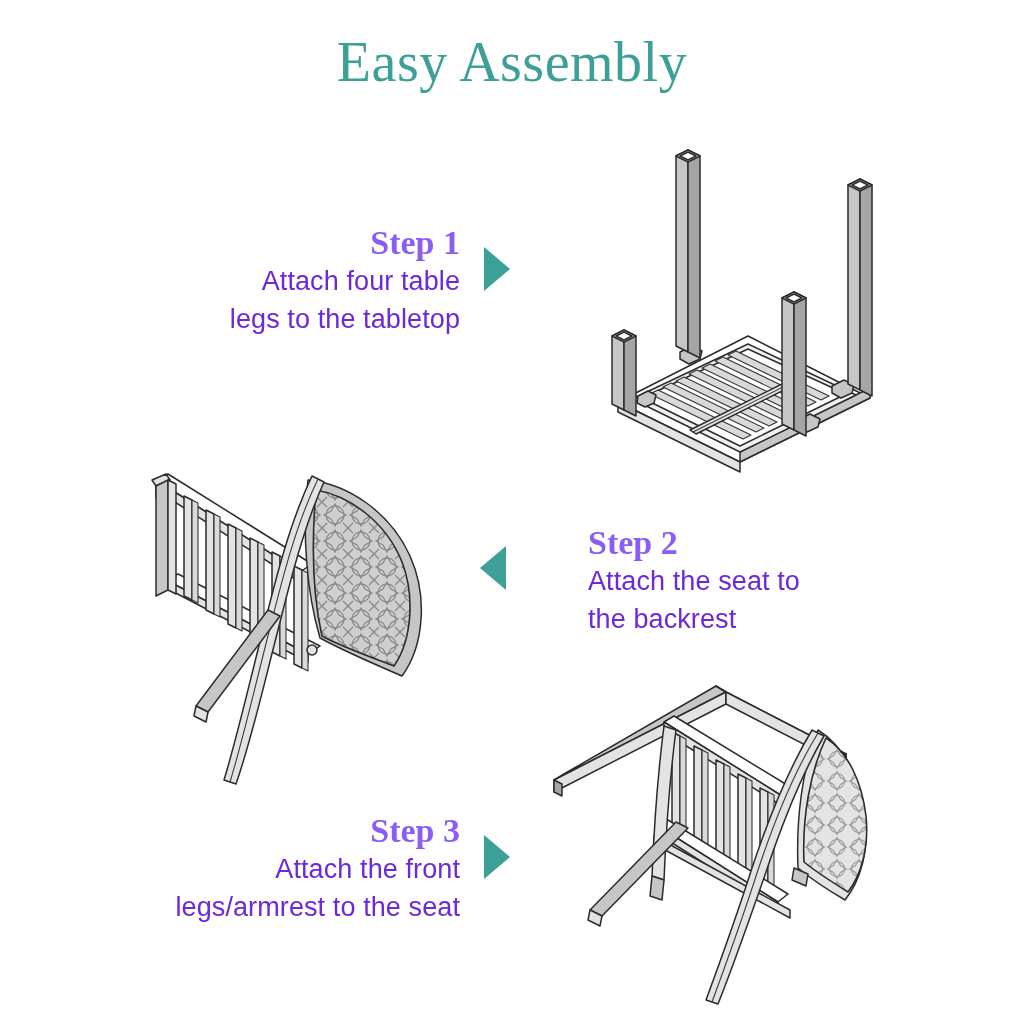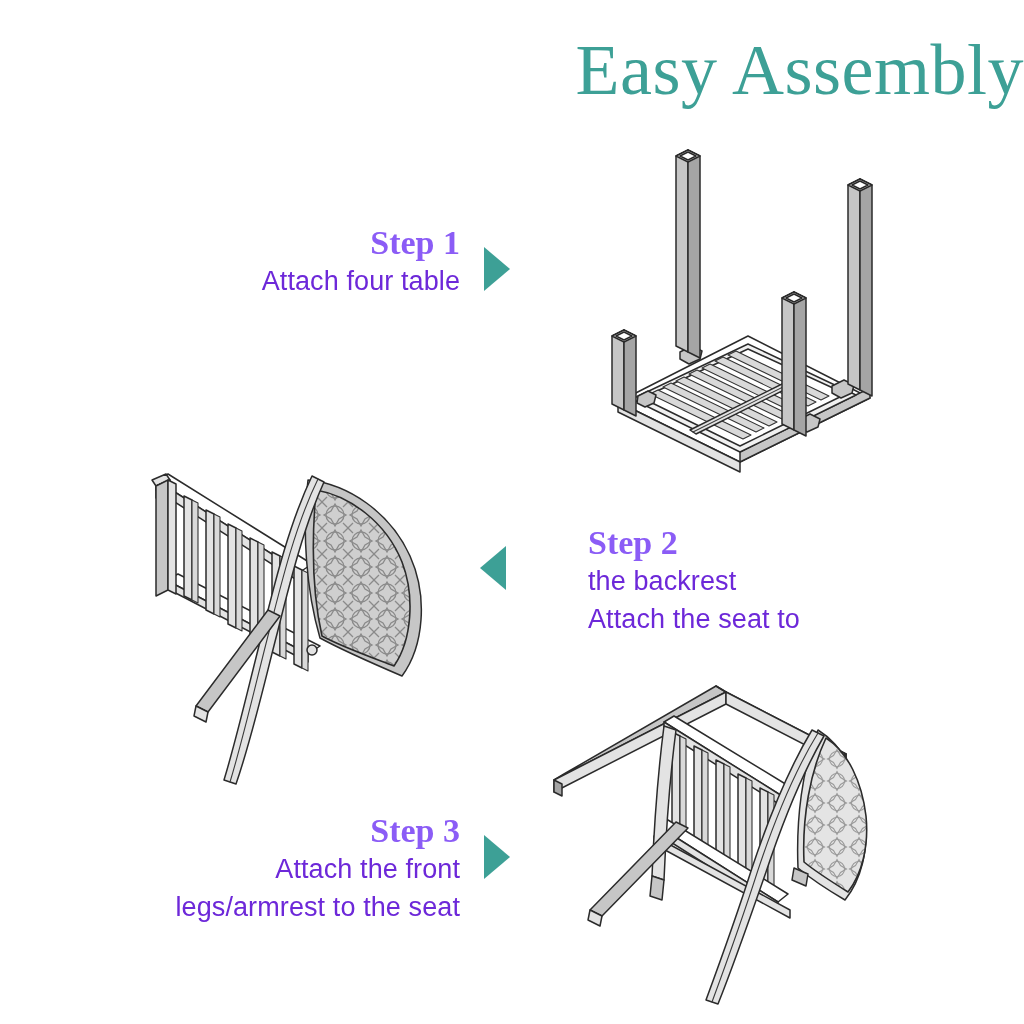--- a/index.html
+++ b/index.html
@@ -8,23 +8,23 @@
     background:#ffffff;
     font-family:"Liberation Sans", sans-serif;
     overflow:hidden;
     position:relative;
   }
   #page{position:relative;width:1024px;height:1024px;}
 
   .title{
     position:absolute;
     left:0;right:0;top:34px;
-    text-align:right;
+    text-align:center;
     font-family:"Liberation Serif","DejaVu Serif",serif;
-    font-size:72px;
+    font-size:56px;
     line-height:1;
     letter-spacing:0.5px;
     color:#3da096;
     white-space:nowrap;
   }
 
   .step-block{position:absolute;}
   .step-head{
     font-family:"Liberation Serif","DejaVu Serif",serif;
     font-size:34px;
@@ -82,20 +82,21 @@
 </head>
 <body>
 
 <div id="page">
 
   <div class="title">Easy Assembly</div>
 
   <div class="step-block align-right" id="step1-block">
     <p class="step-head">Step 1</p>
     <p class="step-body">Attach four table</p>
+    <p class="step-body">legs to the tabletop</p>
   </div>
   <div class="tri tri-right" id="tri1"></div>
 
   <svg class="art" id="art-table" viewBox="0 0 330 350">
     <g>
 
       <polygon class="f-white" points="38,262 160,322 290,258 168,196"></polygon>
       <polygon class="f-light" points="38,262 160,322 160,332 38,272"></polygon>
       <polygon class="f-mid" points="160,322 290,258 290,248 160,312"></polygon>
 
@@ -145,22 +146,22 @@
     <g>
       <polygon class="f-mid" points="268,45 280,39 280,250 268,244"></polygon>
       <polygon class="f-dark" points="280,39 292,45 292,256 280,250"></polygon>
       <polygon class="f-light" points="268,45 280,39 292,45 280,51"></polygon>
       <polygon class="f-white" points="272,45 280,41 288,45 280,49"></polygon>
     </g>
   </svg>
 
   <div class="step-block align-left" id="step2-block">
     <p class="step-head">Step 2</p>
+    <p class="step-body">Attach the seat to</p>
     <p class="step-body">the backrest</p>
-    <p class="step-body">Attach the seat to</p>
   </div>
   <div class="tri tri-left" id="tri2"></div>
 
   <svg class="art" id="art-backrest" viewBox="0 0 340 340">
     <defs>
       <pattern id="lattice" width="26" height="26" patternUnits="userSpaceOnUse">
         <rect width="26" height="26" fill="#cfcfcf"></rect>
         <g stroke="#8a8a8a" stroke-width="1.3" fill="none">
           <circle cx="13" cy="13" r="9"></circle>
           <path d="M13,2 L17,9 L24,13 L17,17 L13,24 L9,17 L2,13 L9,9 Z"></path>

